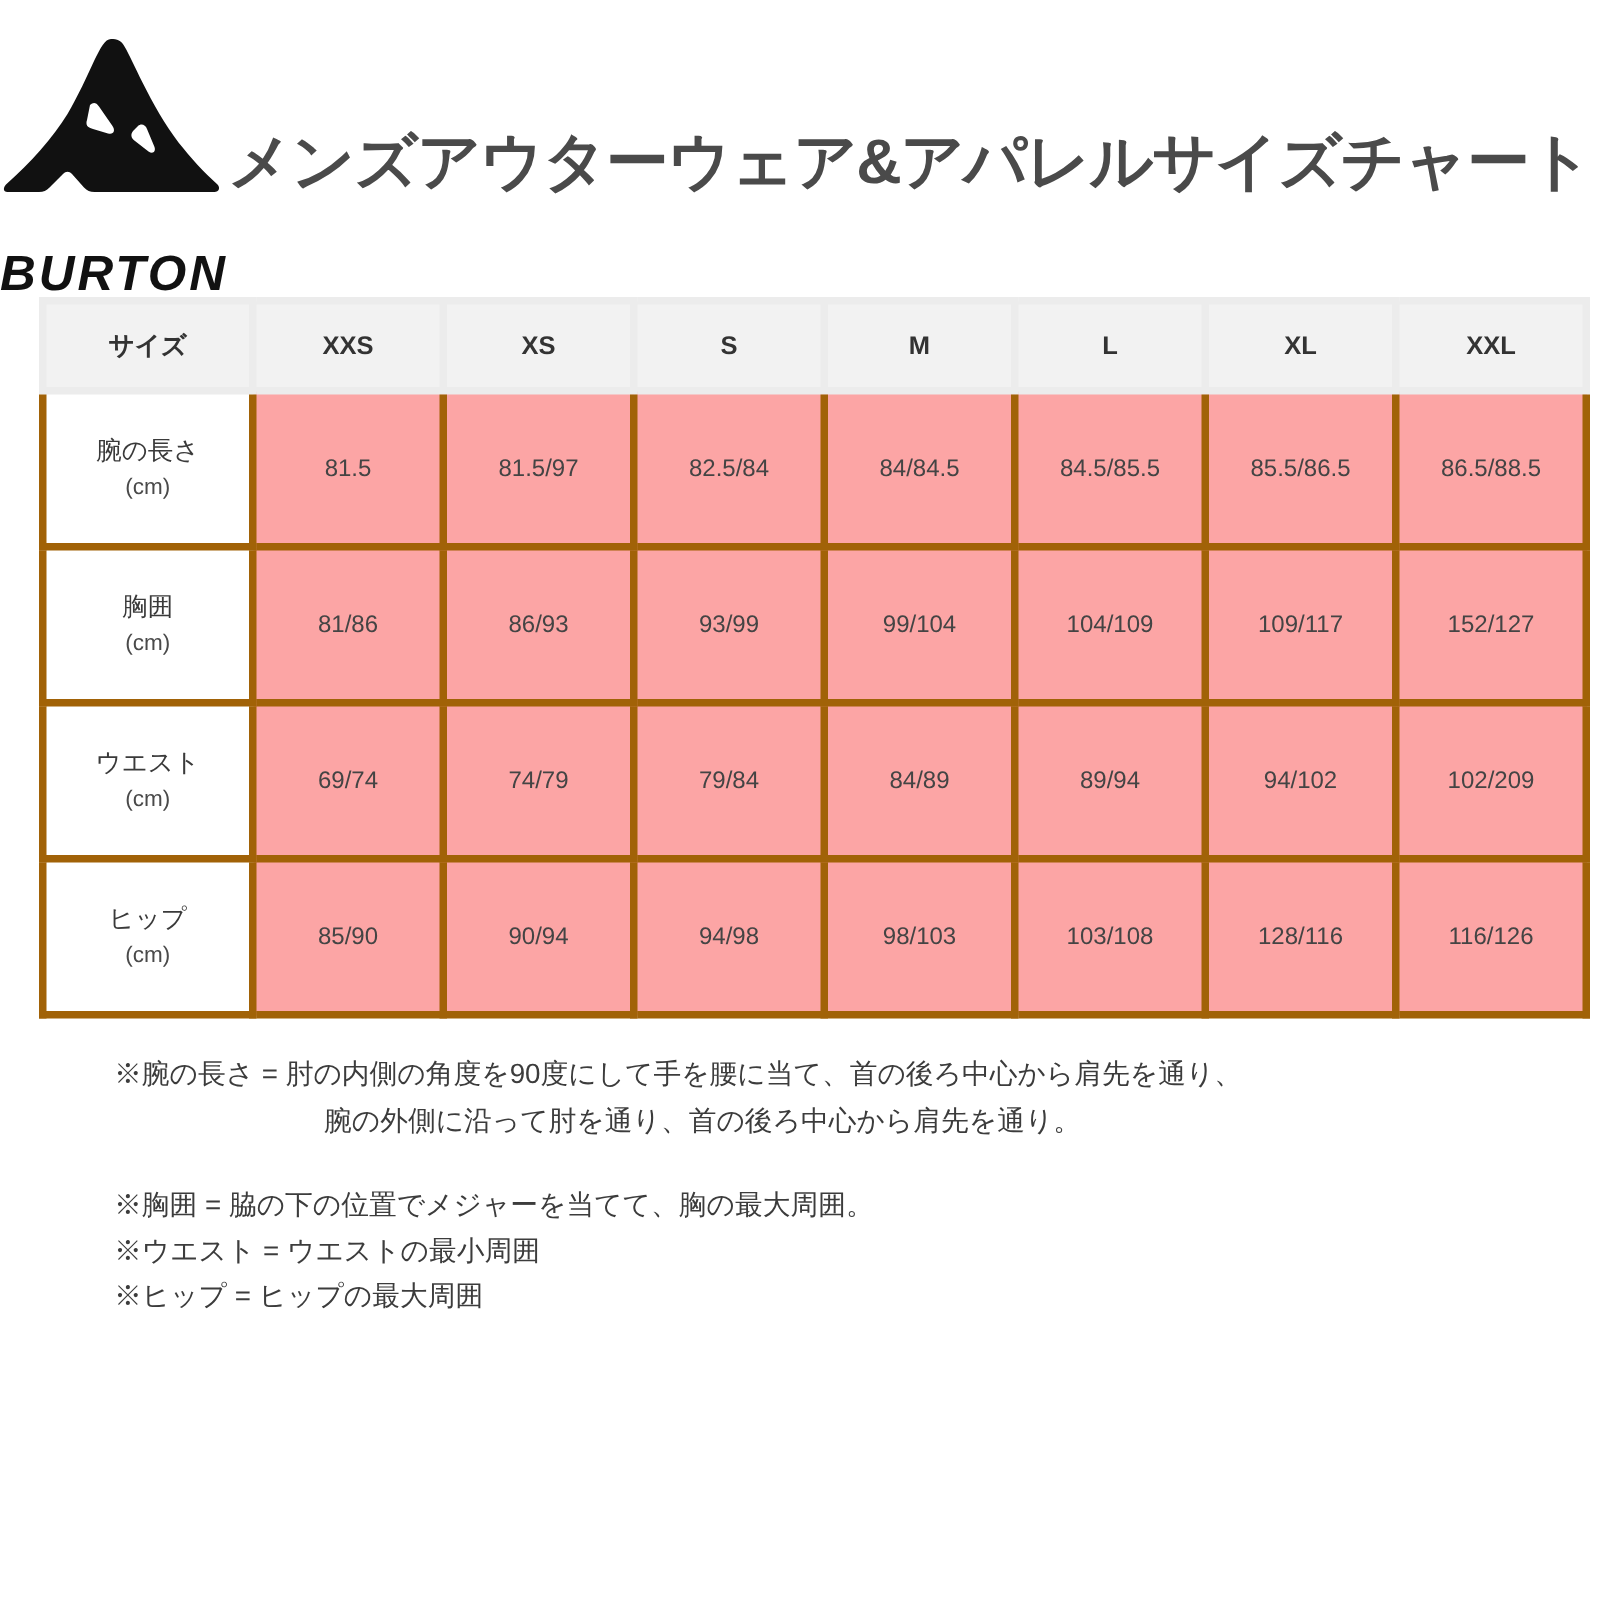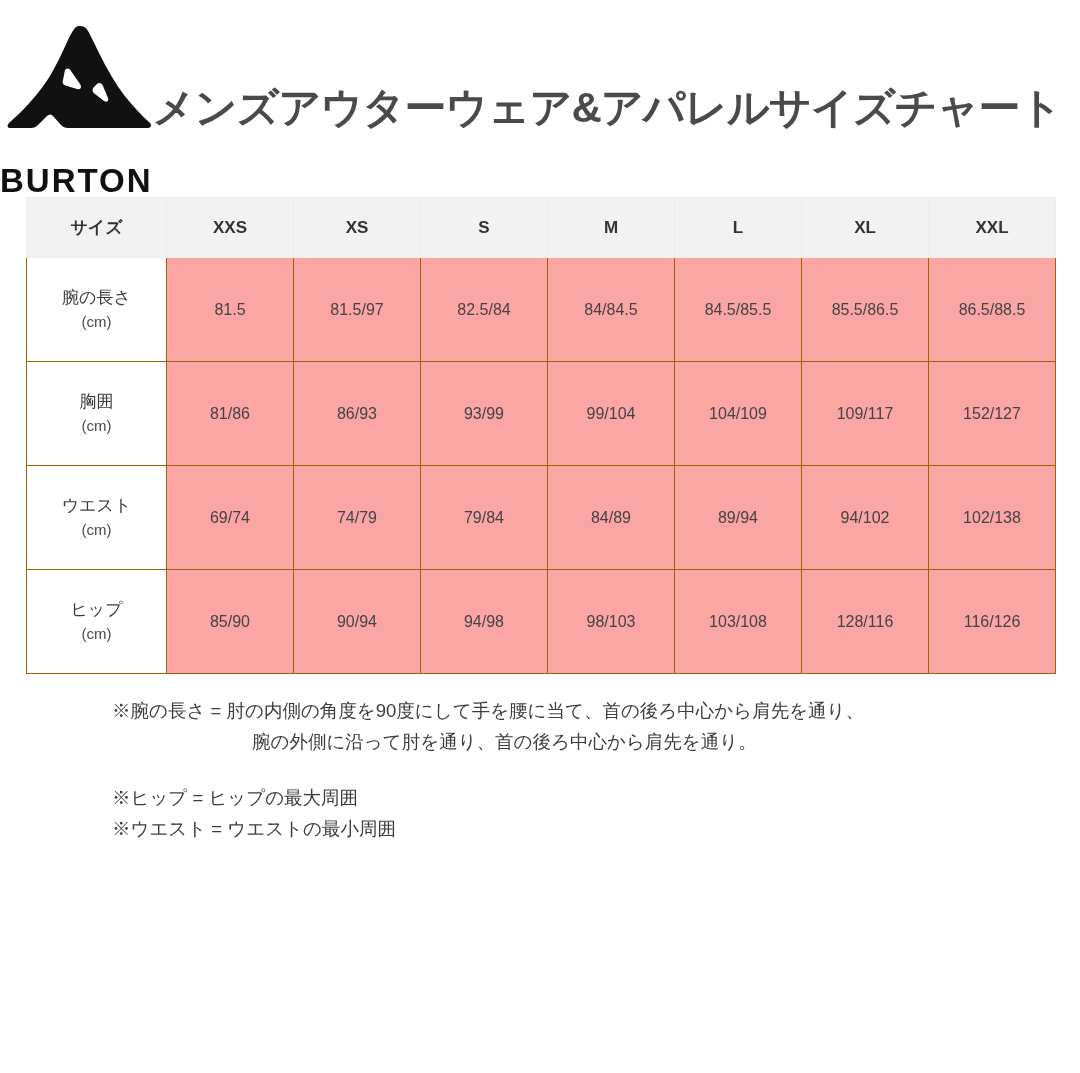--- a/index.html
+++ b/index.html
@@ -24,22 +24,23 @@
   
   .header {
     display: flex;
     align-items: center;
     padding: 18px 0 0 0;
   }
   .logo-block {
     width: 250px;
     display: flex;
     flex-direction: column;
-    align-items: flex-end;
+    align-items: flex-start;
     padding-top: 6px;
+    font-style: italic;
   }
   .mountain-icon {
     display: block;
   }
   .brand-word {
     margin-top: 6px;
     font-family: "Liberation Sans", sans-serif;
     font-weight: bold;
     font-size: 33px;
     letter-spacing: 2px;
@@ -70,21 +71,21 @@
   .table-wrap {
     margin: 0 26px;
   }
   table.size-chart {
     width: 1028px;
     border-collapse: collapse;
     table-layout: fixed;
   }
   table.size-chart th,
   table.size-chart td {
-    border: 1px solid #a16207;
+    border: 5px solid #a16207;
     text-align: center;
     vertical-align: middle;
     font-size: 16px;
     color: #444444;
   }
   table.size-chart thead th {
     background: #f2f2f2;
     height: 60px;
     font-weight: bold;
     font-size: 17px;
@@ -108,21 +109,21 @@
     display: block;
     font-size: 15px;
     color: #4a4a4a;
   }
   col.c0 { width: 140px; }
   col.cx { width: 127px; }
 
   
   .footnotes {
     margin: 22px 0 0 0;
-    padding-left: 112px;
+    padding-left: 76px;
     font-size: 18.5px;
     color: #3c3c3c;
     line-height: 1.65;
   }
   .footnotes .fn-line.indent {
     padding-left: 140px;
   }
   .footnotes .fn-group-gap {
     height: 26px;
   }
@@ -200,21 +201,21 @@
           <td class="row-label">
             <span>ウエスト</span>
             <span class="unit">(cm)</span>
           </td>
           <td>69/74</td>
           <td>74/79</td>
           <td>79/84</td>
           <td>84/89</td>
           <td>89/94</td>
           <td>94/102</td>
-          <td>102/138</td>
+          <td>102/209</td>
         </tr>
         <tr>
           <td class="row-label">
             <span>ヒップ</span>
             <span class="unit">(cm)</span>
           </td>
           <td>85/90</td>
           <td>90/94</td>
           <td>94/98</td>
           <td>98/103</td>
@@ -223,17 +224,18 @@
           <td>116/126</td>
         </tr>
       </tbody>
     </table>
   </div>
 
   <div class="footnotes">
     <div class="fn-line">※腕の長さ = 肘の内側の角度を90度にして手を腰に当て、首の後ろ中心から肩先を通り、</div>
     <div class="fn-line indent">腕の外側に沿って肘を通り、首の後ろ中心から肩先を通り。</div>
     <div class="fn-group-gap"></div>
+    <div class="fn-line">※胸囲 = 脇の下の位置でメジャーを当てて、胸の最大周囲。</div>
+    <div class="fn-line">※ウエスト = ウエストの最小周囲</div>
     <div class="fn-line">※ヒップ = ヒップの最大周囲</div>
-    <div class="fn-line">※ウエスト = ウエストの最小周囲</div>
   </div>
 
 </div>
 
 </body></html>

